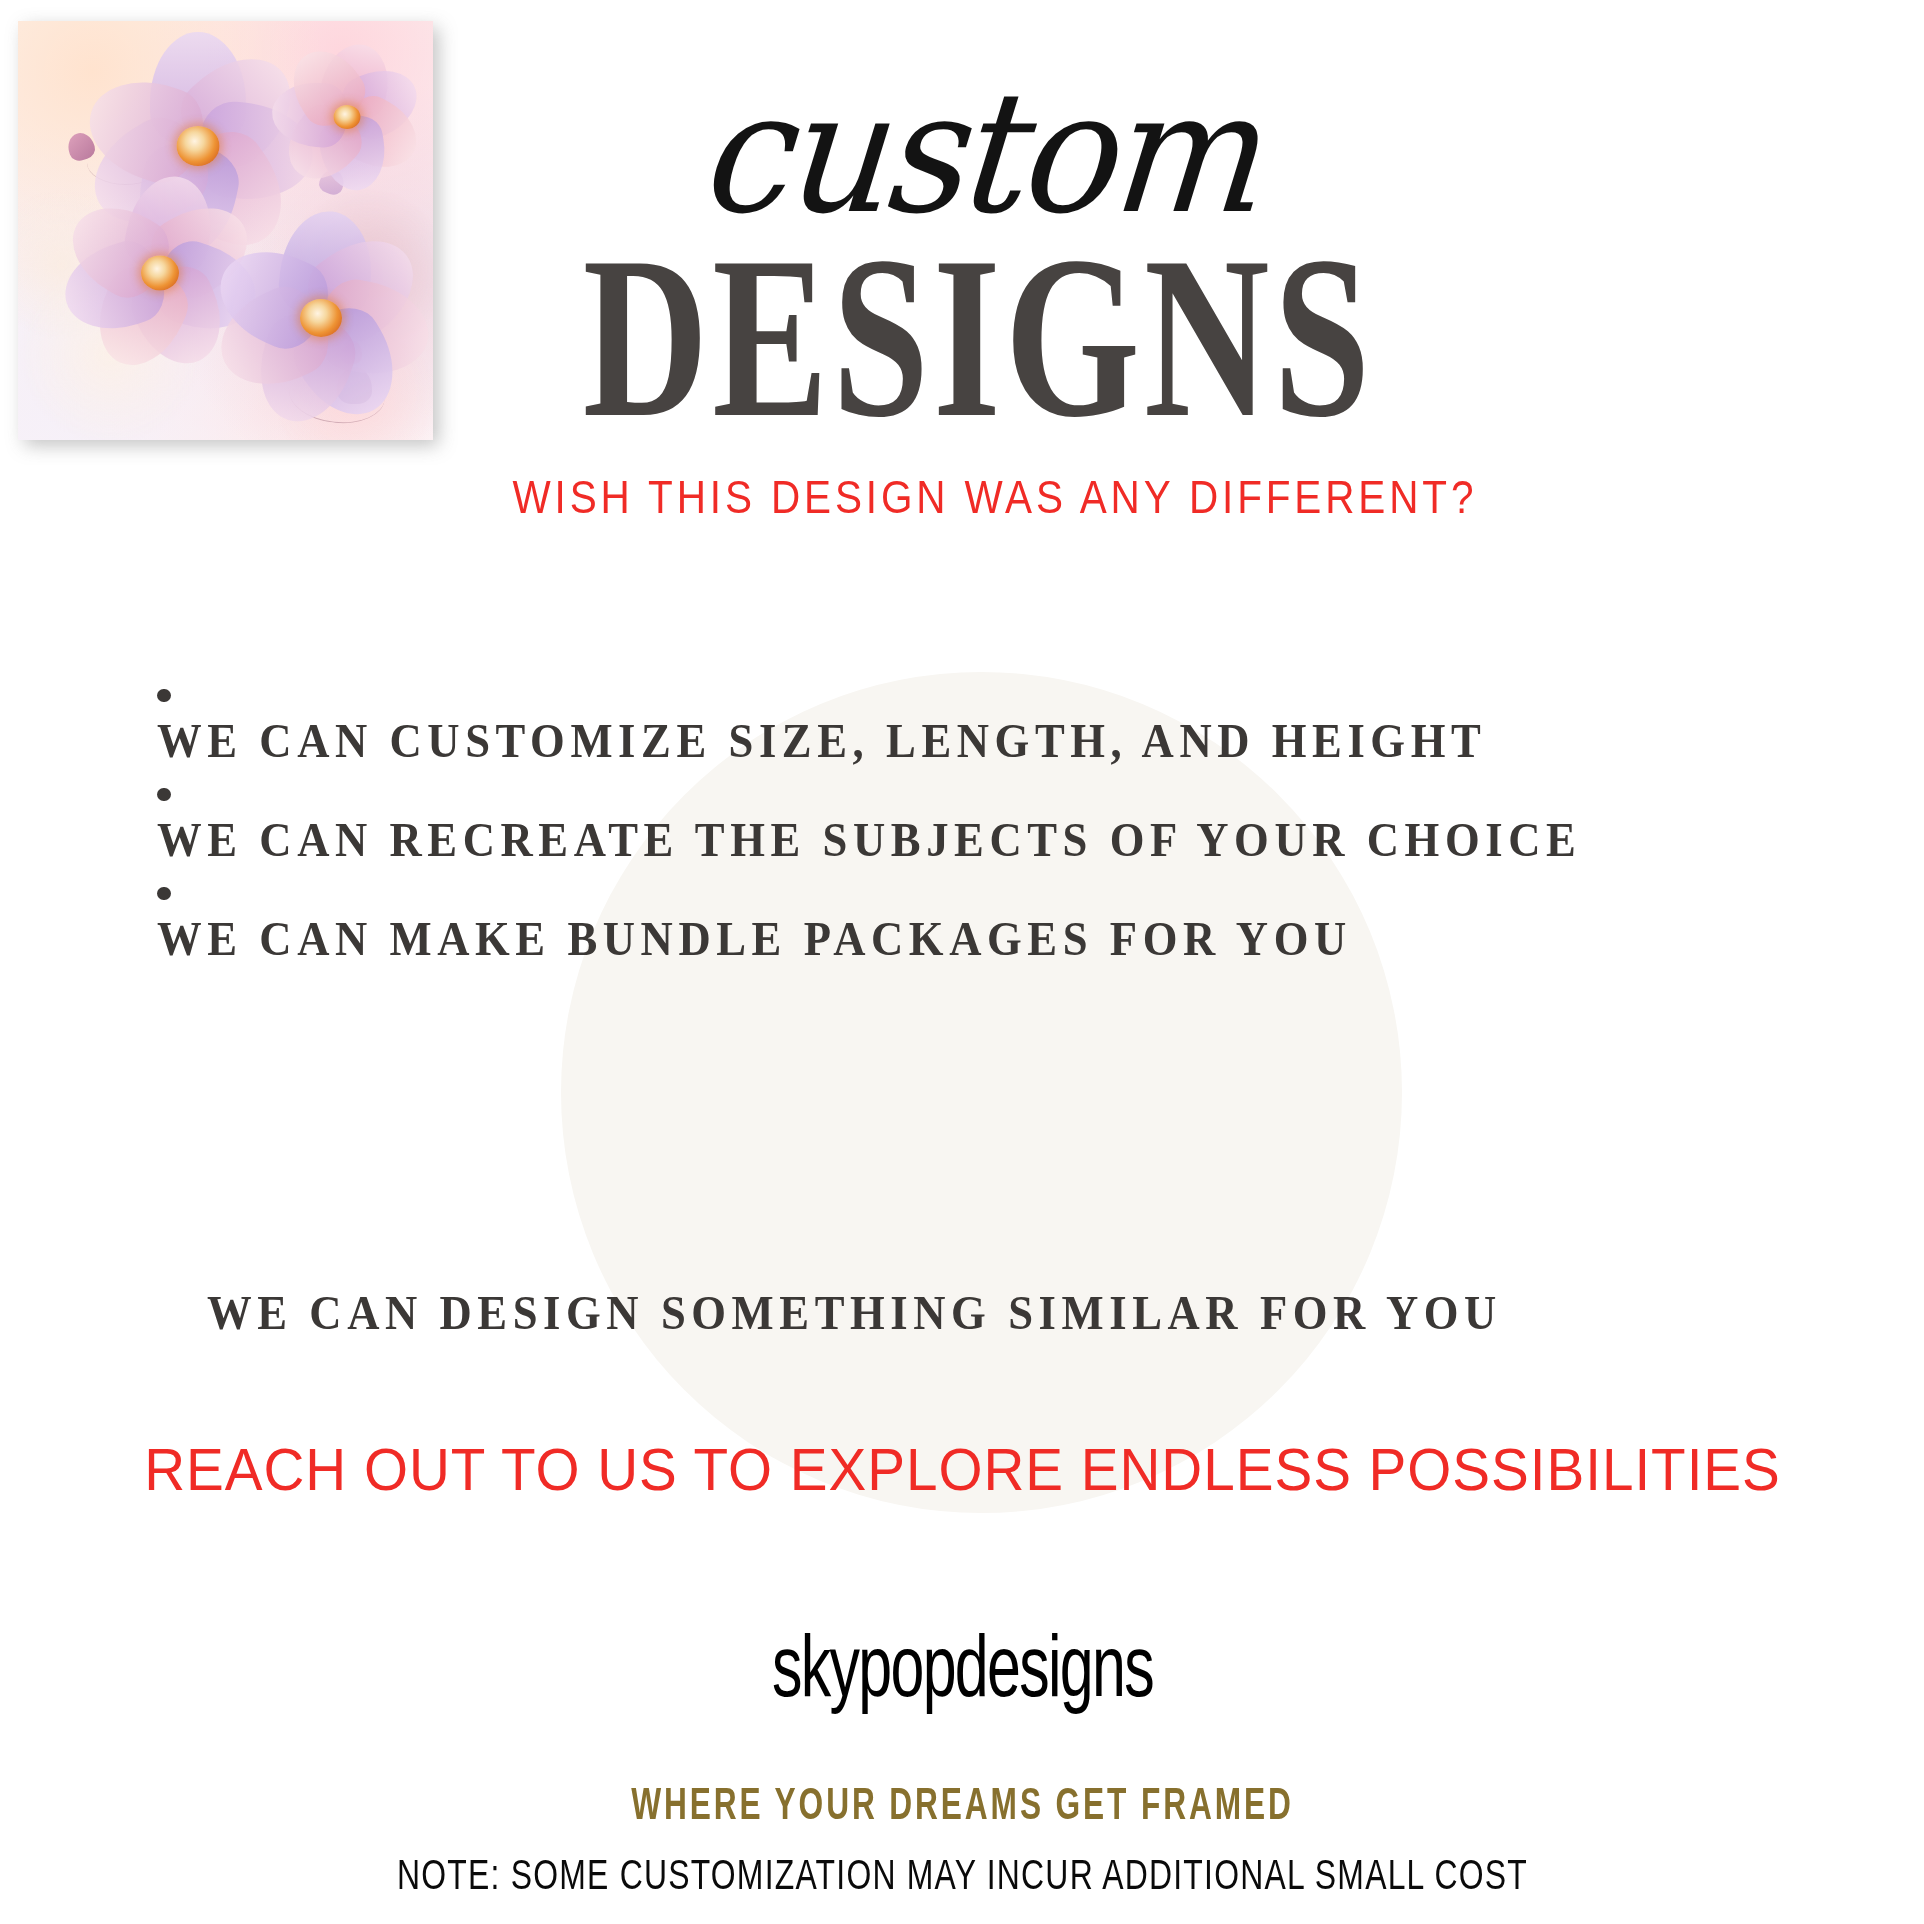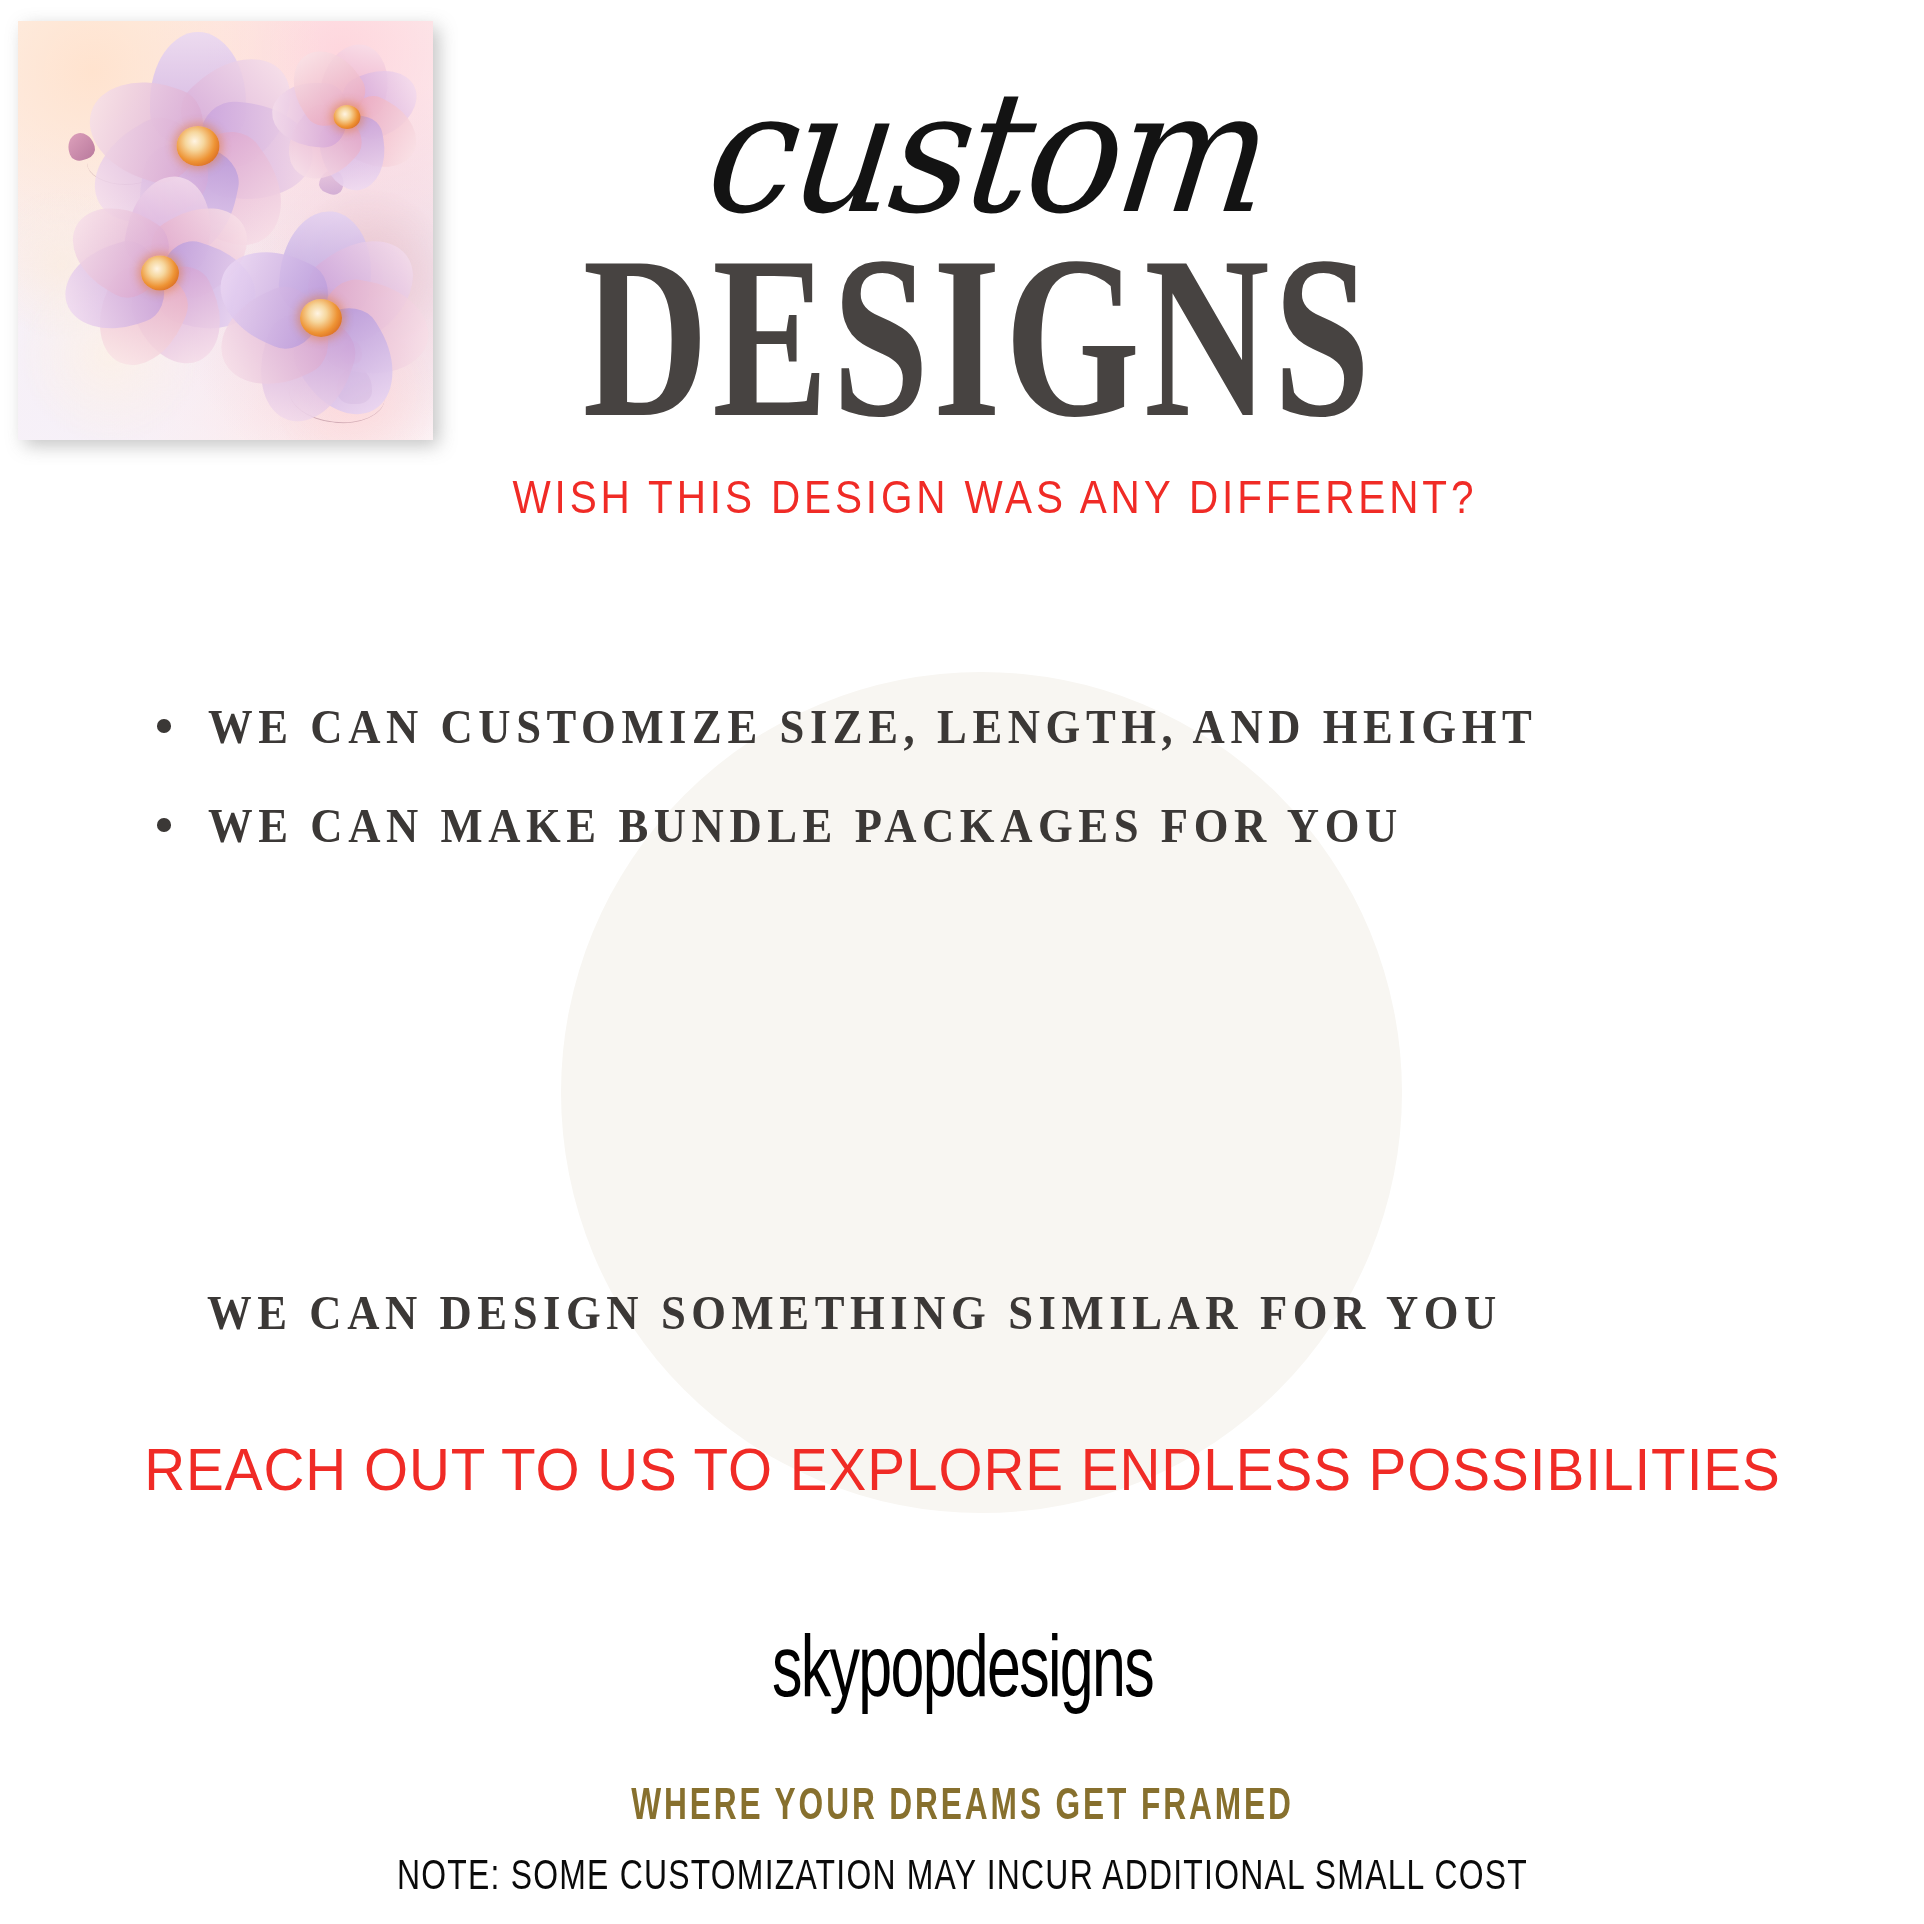--- a/index.html
+++ b/index.html
@@ -135,20 +135,21 @@
     width: 1652px;
     margin: 0;
     padding: 0;
     list-style: none;
     z-index: 2;
   }
   #feature-list li {
     display: flex;
     align-items: baseline;
     height: 99px;
+    flex-direction: column;
   }
   .bullet-dot {
     width: 13.6px;
     height: 13.6px;
     border-radius: 50%;
     background: #3b3836;
     flex: 0 0 auto;
     margin-right: 37px;
     position: relative;
     top: -10.4px;
@@ -312,20 +313,24 @@
   <div id="headline-sub">WISH  THIS  DESIGN  WAS ANY DIFFERENT?</div>
 </div>
 
 <ul id="feature-list">
   <li>
     <span class="bullet-dot"></span>
     <span class="feature-text">WE CAN CUSTOMIZE SIZE, LENGTH, AND HEIGHT</span>
   </li>
   <li>
     <span class="bullet-dot"></span>
+    <span class="feature-text">WE CAN RECREATE THE SUBJECTS OF YOUR CHOICE</span>
+  </li>
+  <li>
+    <span class="bullet-dot"></span>
     <span class="feature-text">WE CAN MAKE BUNDLE PACKAGES FOR YOU</span>
   </li>
 </ul>
 
 <div id="continuation-line">WE CAN DESIGN SOMETHING SIMILAR FOR YOU</div>
 
 <div id="cta-line">REACH OUT TO US TO EXPLORE ENDLESS POSSIBILITIES</div>
 
 <div id="brand-name">skypopdesigns</div>
 <div id="brand-tagline">WHERE YOUR DREAMS GET FRAMED</div>

